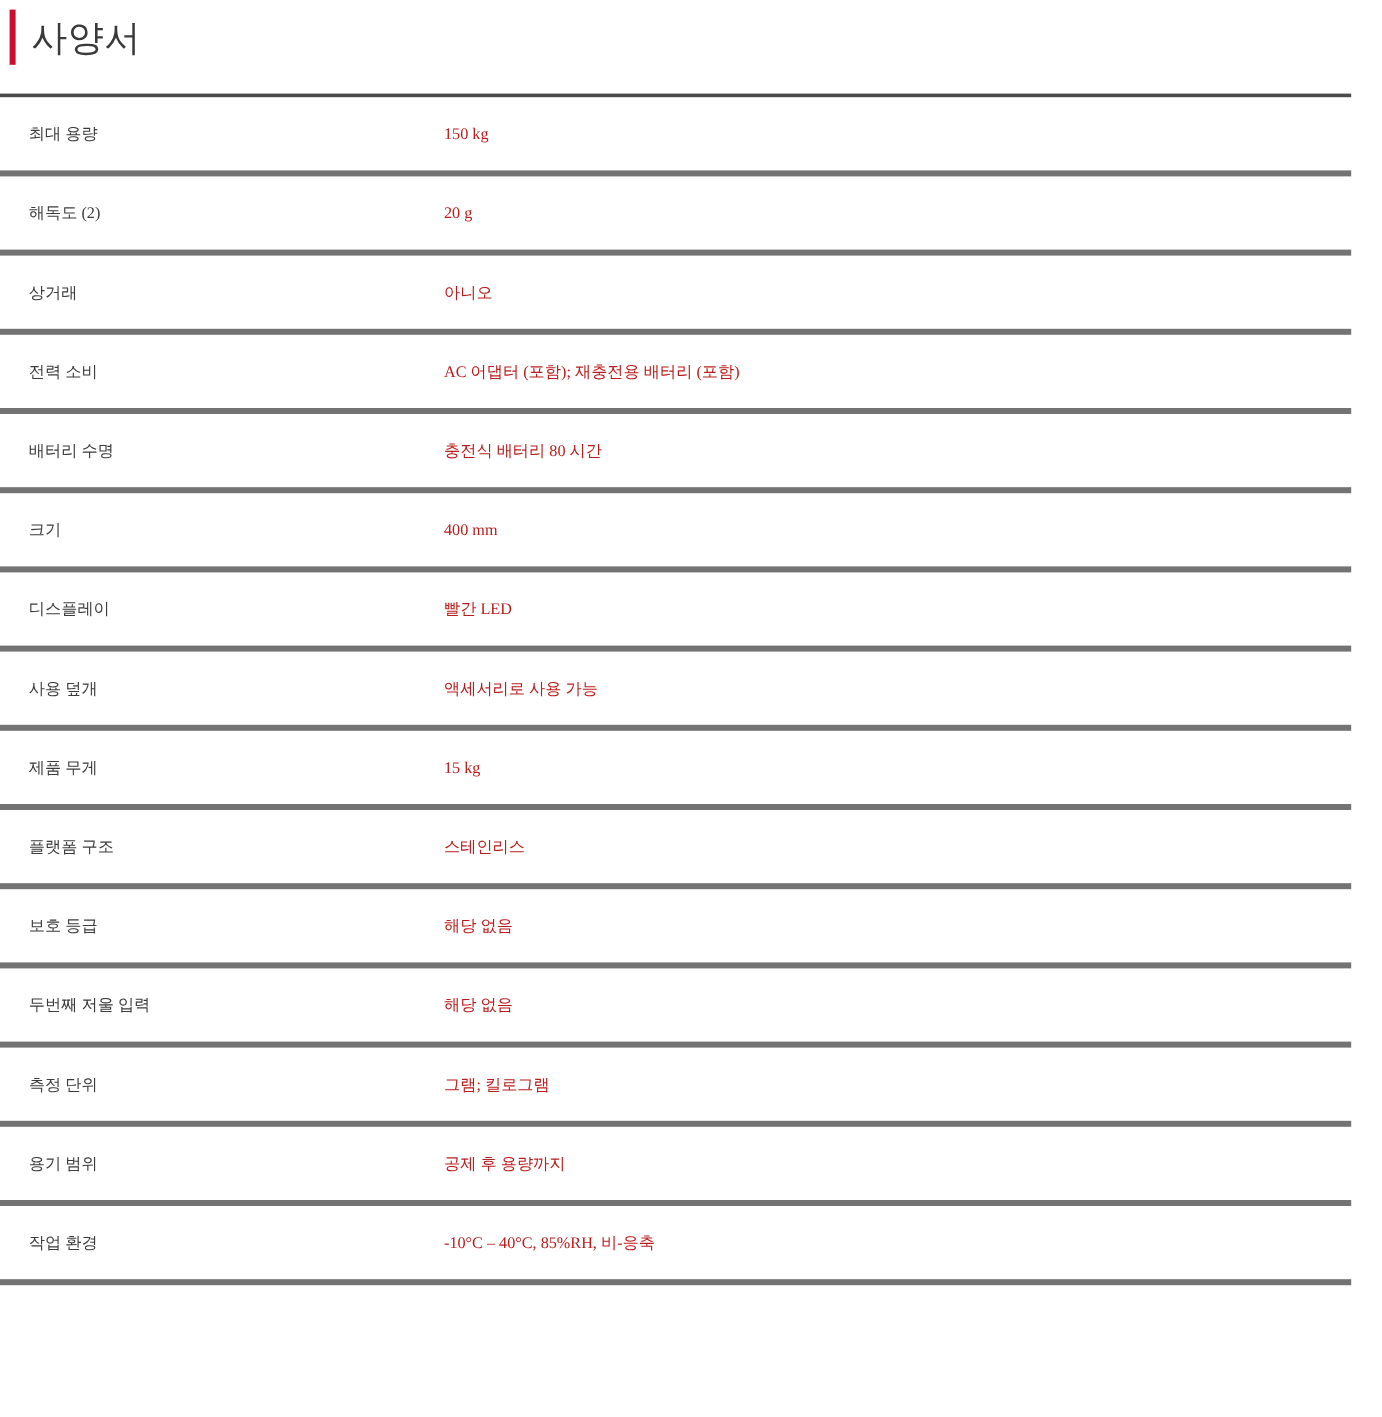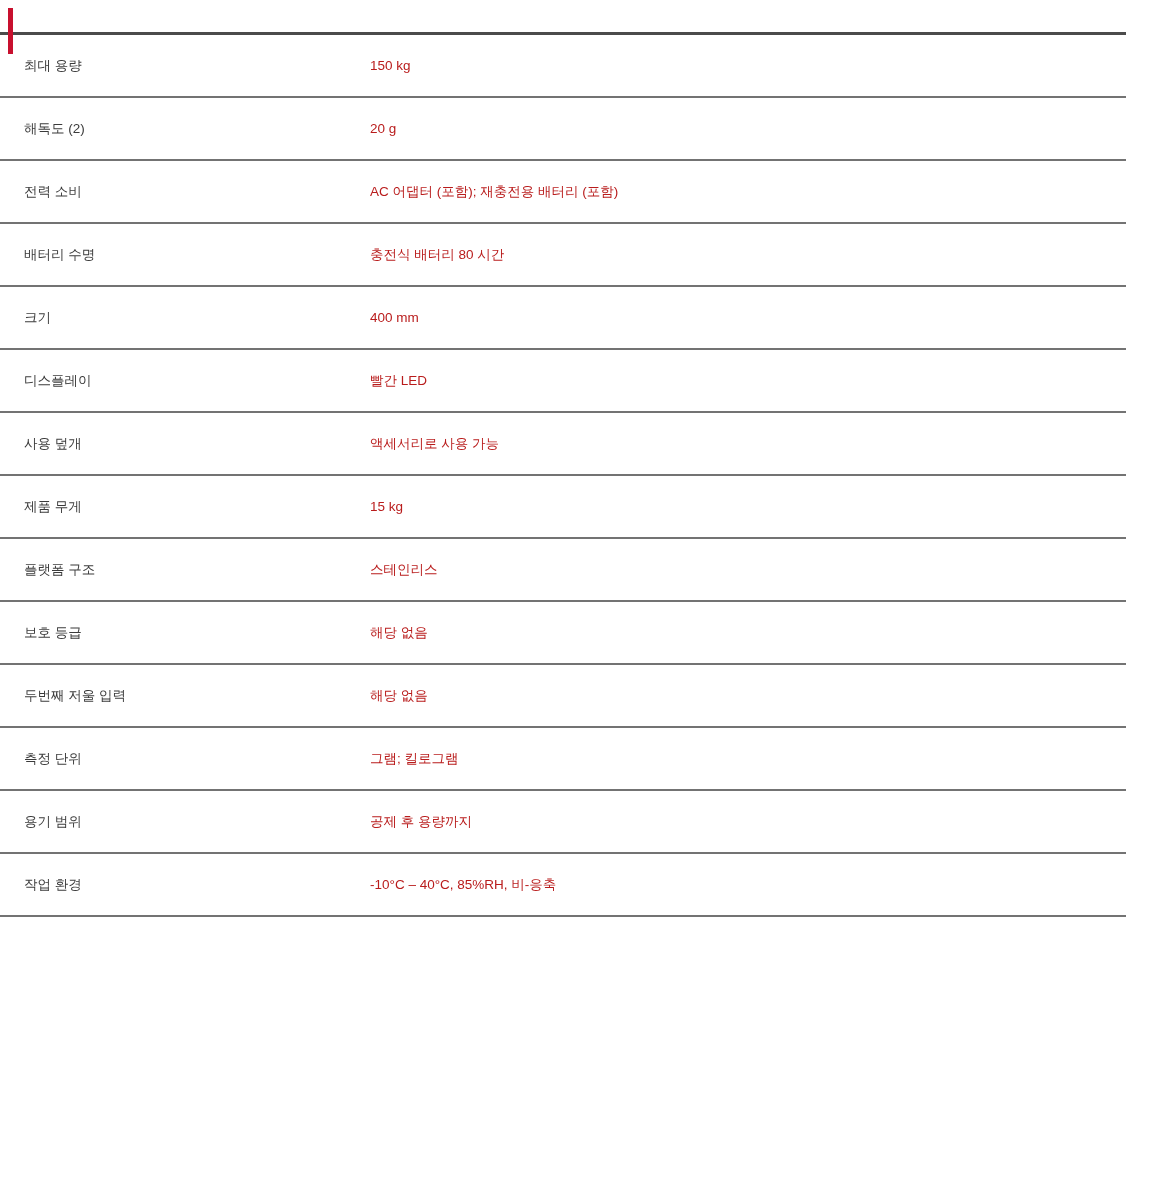--- a/index.html
+++ b/index.html
@@ -48,21 +48,22 @@
     margin: 8px 0 0 0;
   }
   
   .spec-table {
     width: 1126px;
     border-collapse: collapse;
     table-layout: fixed;
     font-size: 13.5px;
   }
   .spec-table tr {
-    border-bottom: 2px solid #737373;
+    border-bottom: 5px solid #737373;
+    font-family: Liberation Serif, serif;
   }
   .spec-table tr:first-child {
     border-top: none;
   }
   .spec-table td {
     padding: 0;
     vertical-align: middle;
     height: 61px;
     color: #3d3d3d;
     font-weight: 400;
@@ -78,33 +79,38 @@
     color: #b91c1c;
   }
 </style>
 </head>
 <body>
 
 <div class="page">
 
   <div class="spec-header">
     <div class="accent-bar"></div>
+    <h1 class="spec-title">사양서</h1>
   </div>
 
   <div class="title-rule"></div>
 
   <table class="spec-table">
     <tbody>
       <tr>
         <td class="label">최대 용량</td>
         <td class="value">150 kg</td>
       </tr>
       <tr>
         <td class="label">해독도 (2)</td>
         <td class="value">20 g</td>
+      </tr>
+      <tr>
+        <td class="label">상거래</td>
+        <td class="value">아니오</td>
       </tr>
       <tr>
         <td class="label">전력 소비</td>
         <td class="value">AC 어댑터 (포함);  재충전용 배터리 (포함)</td>
       </tr>
       <tr>
         <td class="label">배터리 수명</td>
         <td class="value">충전식 배터리 80 시간</td>
       </tr>
       <tr>

